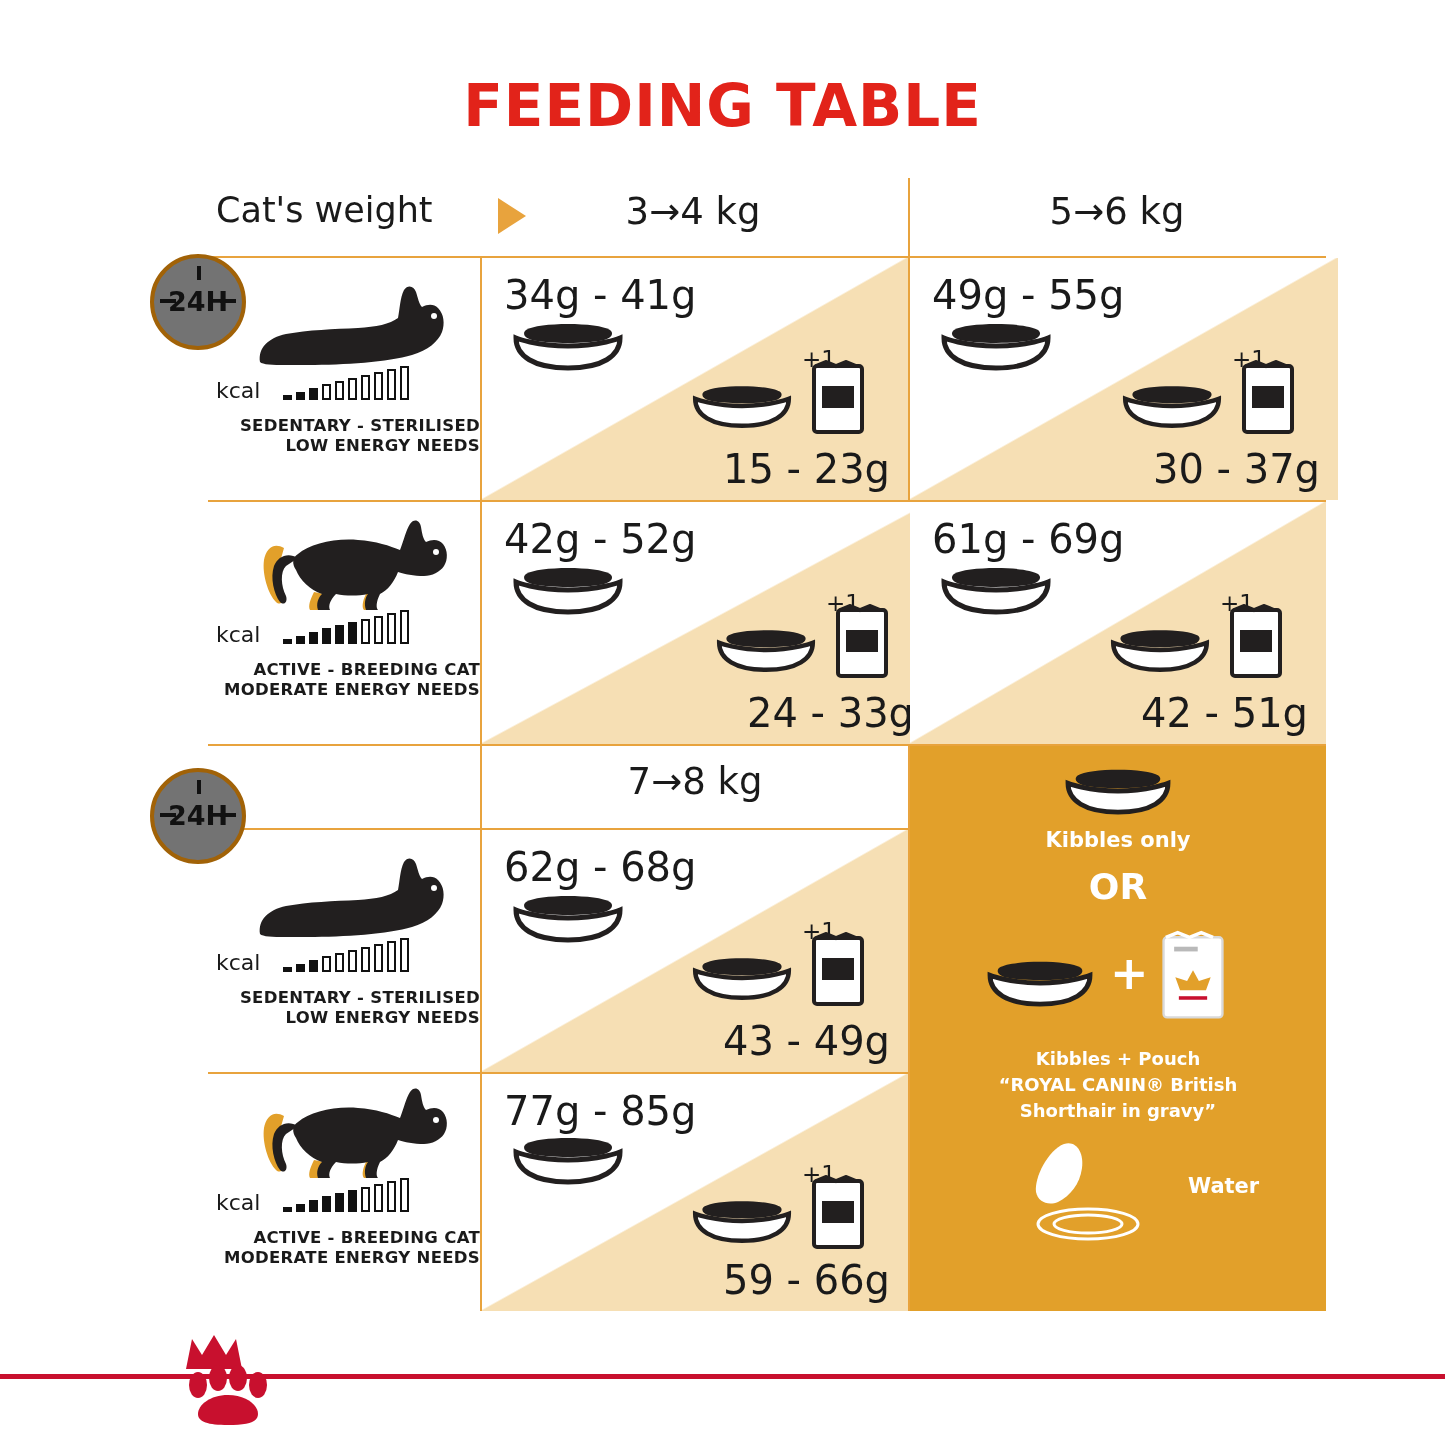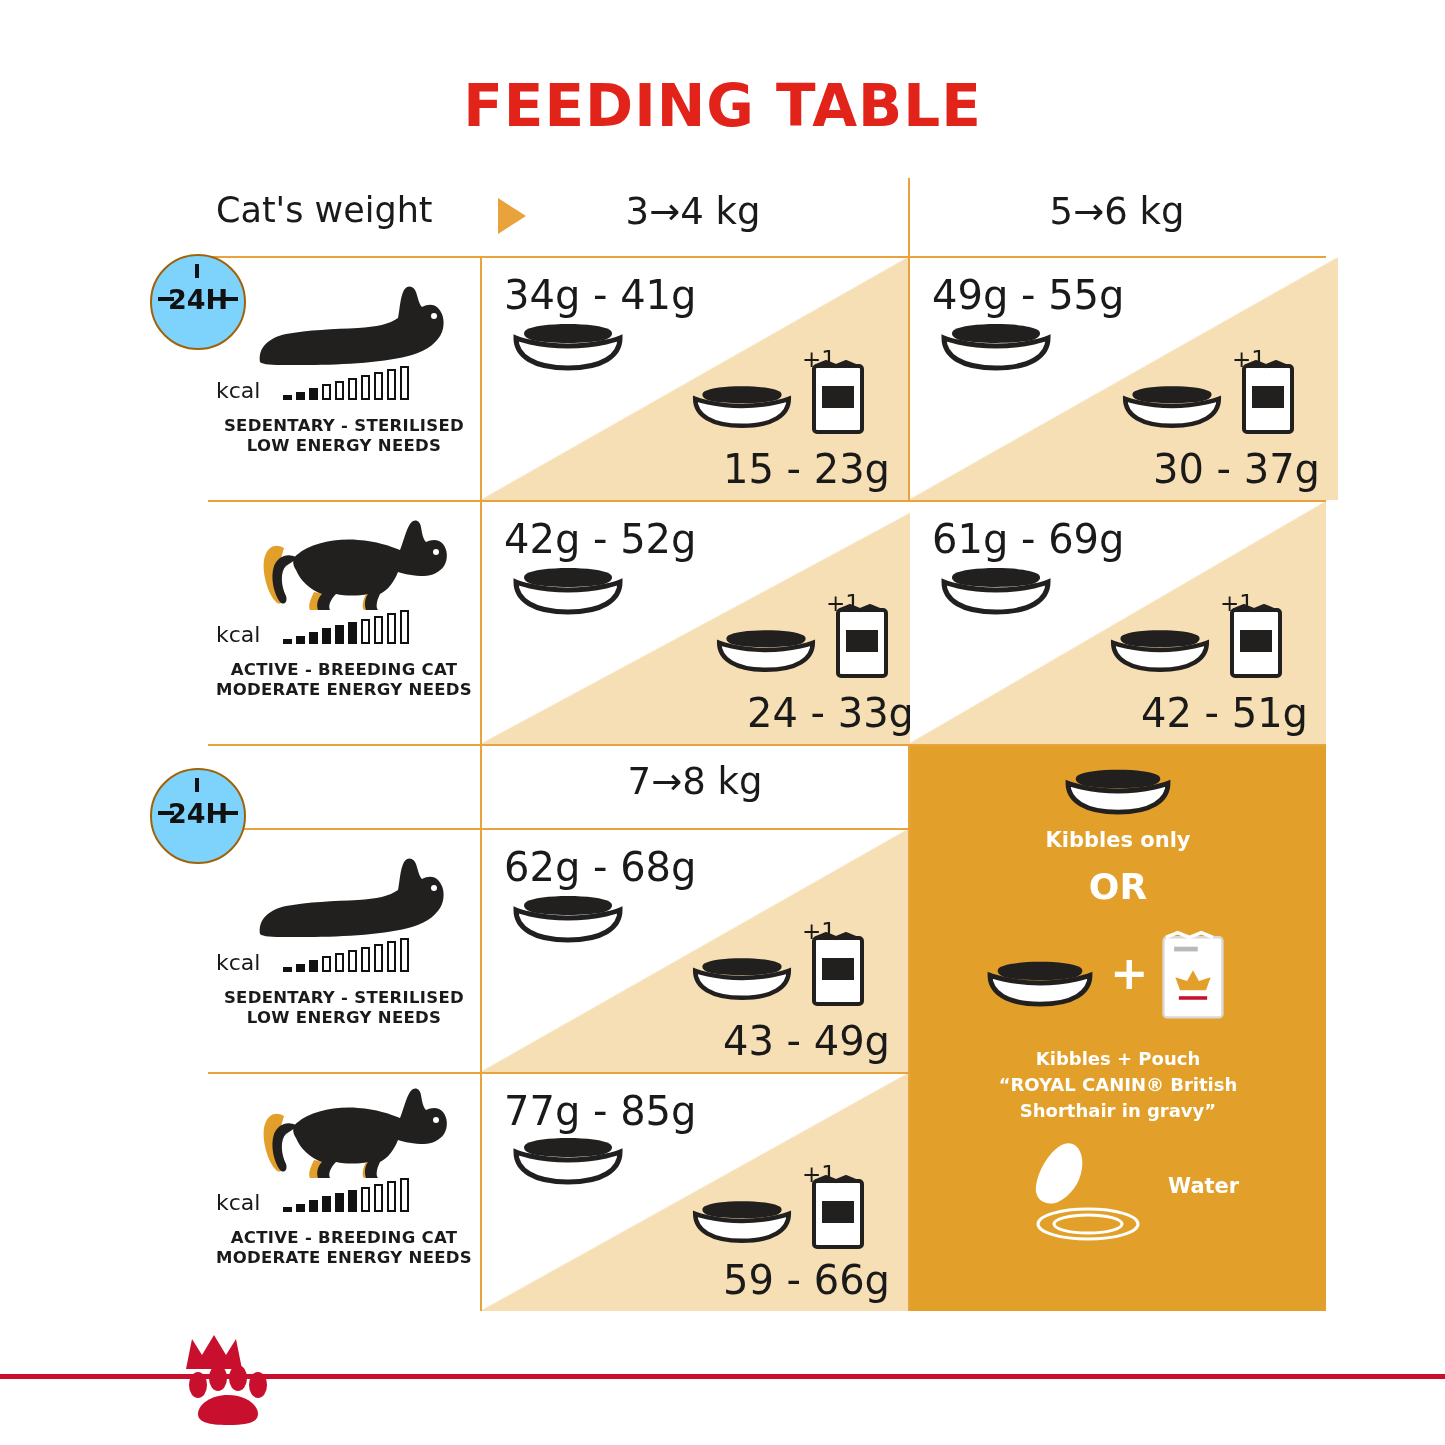--- a/index.html
+++ b/index.html
@@ -134,43 +134,43 @@
   
   .profile {
     position: absolute;
     left: 0;
     width: 272px;
   }
   .prof-cap {
     position: absolute;
     left: 0;
     width: 272px;
-    text-align: center;
+    text-align: right;
     font-size: 16.5px;
     font-weight: bold;
     line-height: 20px;
     color: #1a1a1a;
     font-family: "DejaVu Sans", sans-serif;
     letter-spacing: .3px;
   }
   .kcal-label {
     position: absolute;
     font-size: 22px;
     color: #1a1a1a;
     font-family: "DejaVu Sans", sans-serif;
   }
 
   
   .badge24 {
     position: absolute;
     width: 96px;
     height: 96px;
-    border: 2px solid #a16207;
+    border: 4px solid #a16207;
     border-radius: 50%;
-    background: #7dd3fc;
+    background: #737373;
     box-sizing: border-box;
   }
   .badge24 .txt {
     position: absolute;
     left: 0; right: 0;
     top: 28px;
     text-align: center;
     font-size: 27px;
     font-weight: bold;
     color: #111;
@@ -234,20 +234,21 @@
     font-size: 18px;
     font-weight: bold;
     line-height: 26px;
   }
   .panel-water {
     position: absolute;
     font-size: 21px;
     font-weight: bold;
     color: #ffffff;
     font-family: "DejaVu Sans", sans-serif;
+    margin-left: 20px;
   }
   .panel-plus {
     position: absolute;
     font-size: 46px;
     font-weight: bold;
     color: #ffffff;
     font-family: "DejaVu Sans", sans-serif;
   }
 
   

